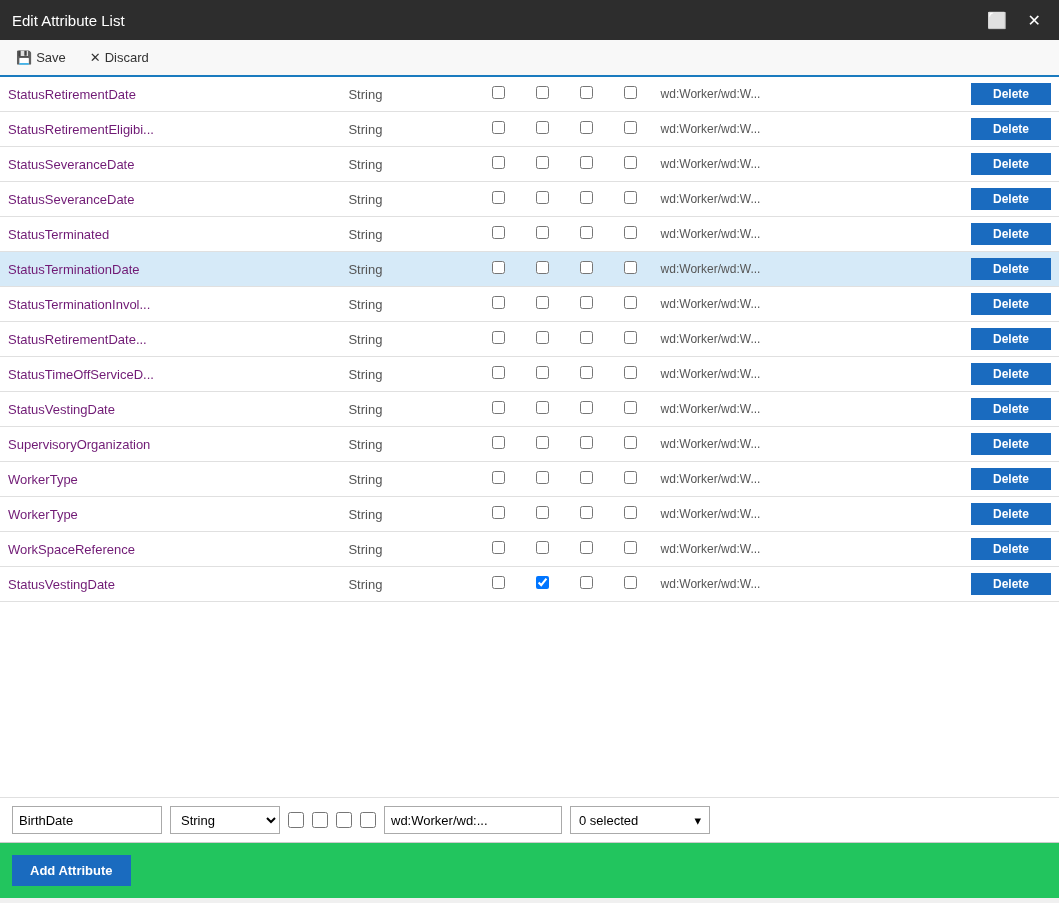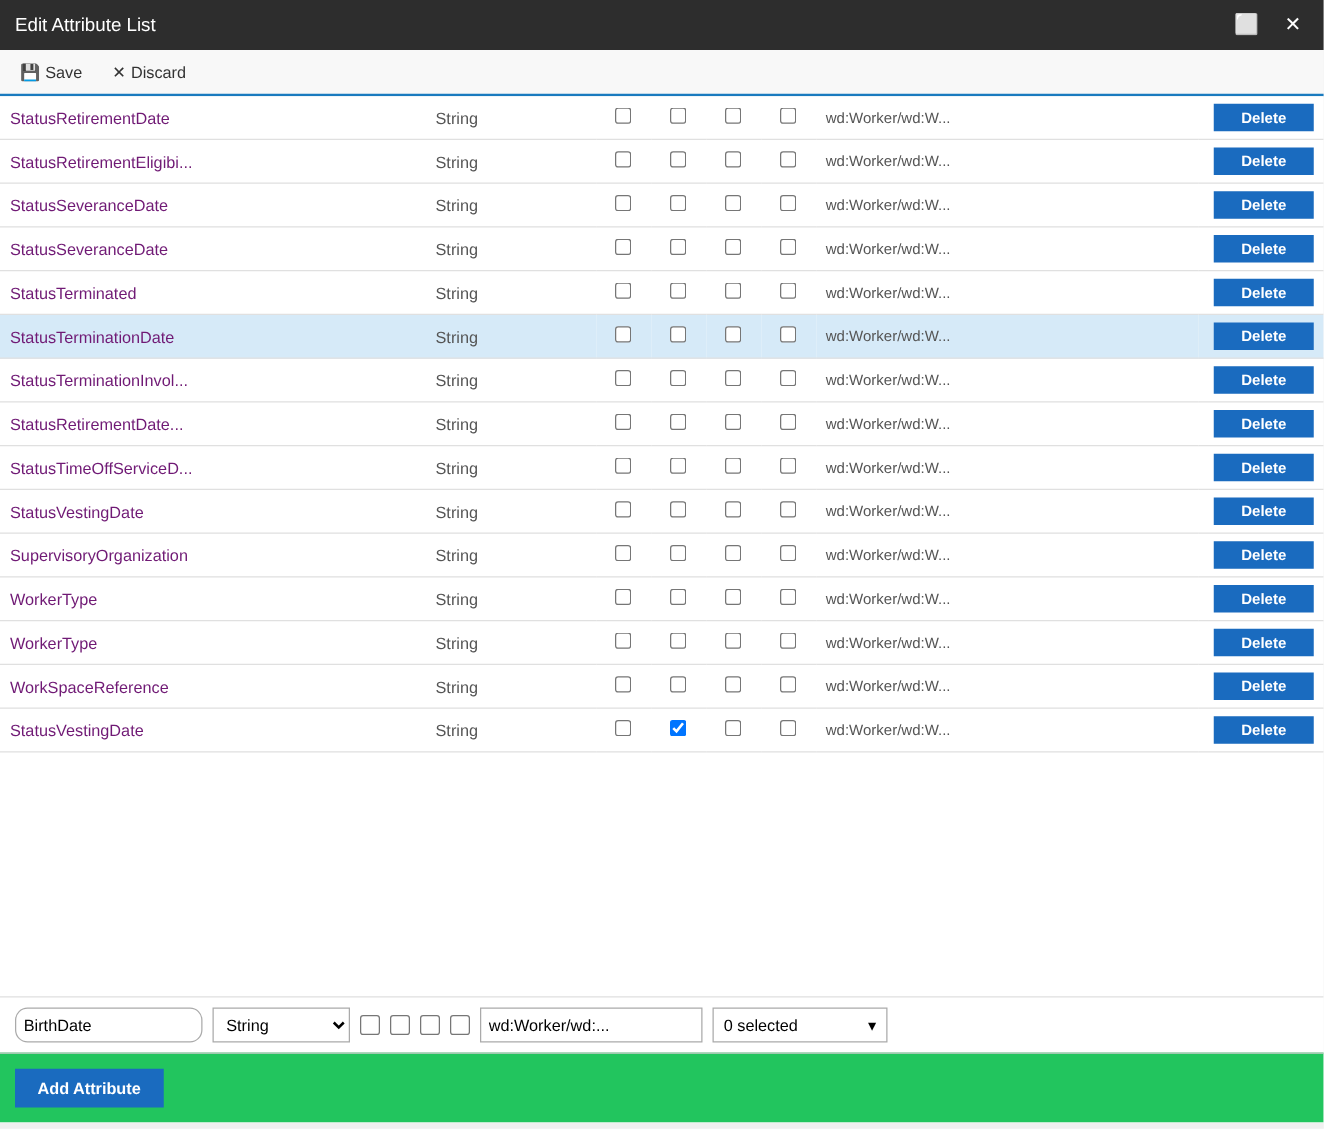--- a/index.html
+++ b/index.html
@@ -371,21 +371,21 @@
     <td class="attr-path">wd:Worker/wd:W...</td>
     <td class="attr-action">
       <button class="delete-btn">Delete</button>
     </td>
   </tr>
         </tbody>
     </table>
   </div>
 
   <div class="new-row">
-    <input type="text" style="width: 150px; border-radius: 10px;" value="BirthDate">
+    <input type="text" style="width: 150px;" value="BirthDate">
     <select>
     <option value="String">String</option><option value="Integer">Integer</option><option value="Boolean">Boolean</option><option value="Date">Date</option><option value="Float">Float</option></select>
     <input type="checkbox" style="">
     <input type="checkbox" style="">
     <input type="checkbox" style="">
     <input type="checkbox" style="">
     <input type="text" class="path-input" value="wd:Worker/wd:..." style="">
     <button class="selected-btn">
       <span>0 selected</span>
       <span>▾</span>

